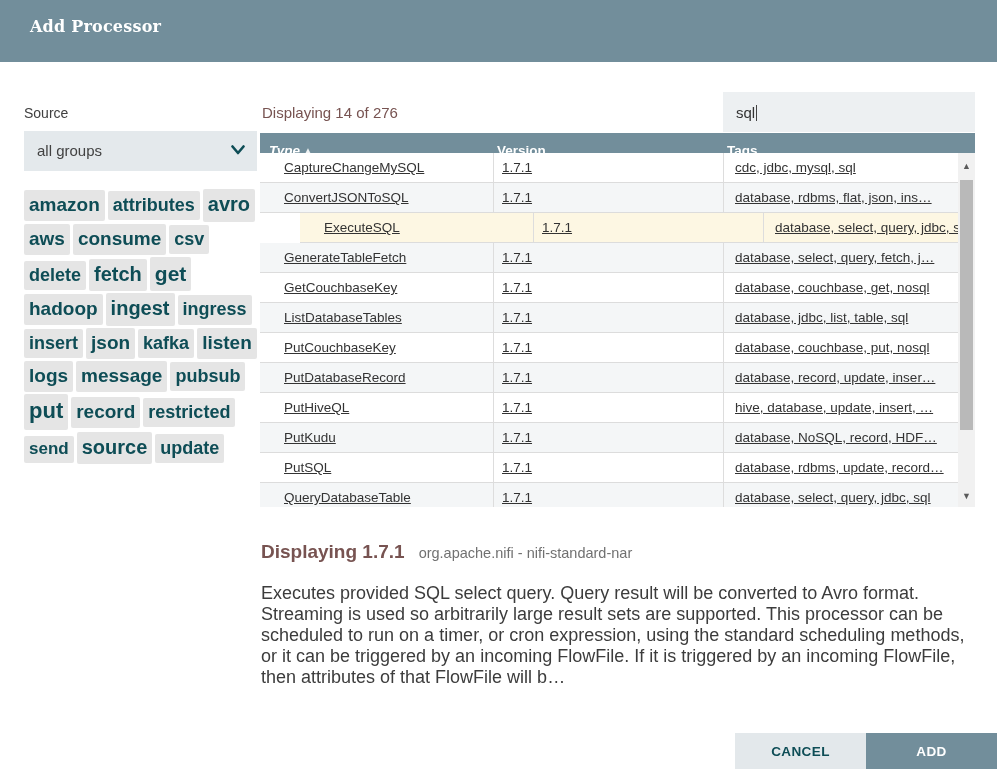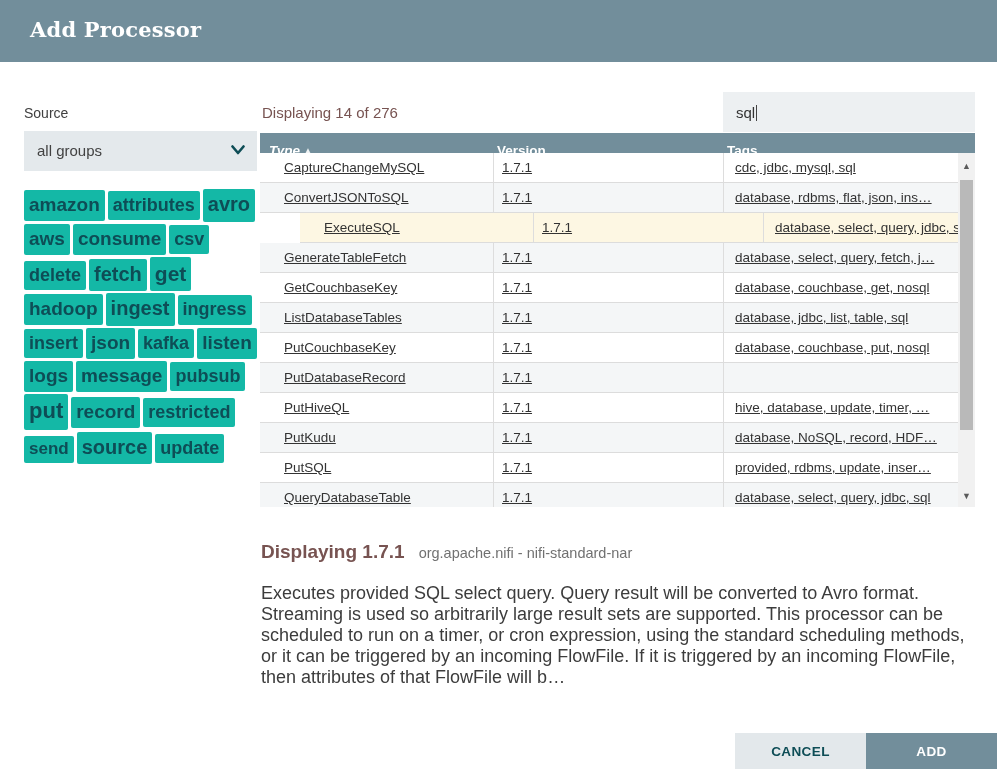--- a/index.html
+++ b/index.html
@@ -2,30 +2,30 @@
 <html><head>
 <meta charset="utf-8">
 <style>
   * { margin:0; padding:0; box-sizing:border-box; }
   html,body { background:#fff; }
   body { font-family:"Liberation Sans", sans-serif; }
   .dialog { position:relative; width:997px; height:769px; background:#fff; overflow:hidden; }
 
   
   .dlg-header { position:absolute; left:0; top:0; width:997px; height:62px; background:#728e9b; }
-  .dlg-title { position:absolute; left:30px; top:17px; color:#ffffff; font-family:"DejaVu Serif", serif; font-weight:bold; font-size:21px; letter-spacing:.2px; }
+  .dlg-title { position:absolute; left:30px; top:17px; color:#ffffff; font-family:"DejaVu Serif", serif; font-weight:bold; font-size:16px; letter-spacing:.2px; }
 
   
   .source-label { position:absolute; left:24px; top:105px; font-size:14px; color:#404040; }
   .source-select { position:absolute; left:24px; top:131px; width:233px; height:40px; background:#e4e9ec; cursor:pointer; }
   .source-value { position:absolute; left:13px; top:11px; font-size:15px; color:#424242; }
   .chevron { position:absolute; right:12px; top:14px; width:14px; height:10px; }
 
   .tag-cloud { position:absolute; left:24px; top:189px; width:238px; line-height:1.58; }
-  .tag-pill { display:inline-block; background:#14b8a6; color:#0e4d56; font-weight:bold; padding:0 5px 1px 5px; margin:0 3px 2px 0; border-radius:2px; vertical-align:baseline; cursor:pointer; }
+  .tag-pill { display:inline-block; background:#e5e5e5; color:#0e4d56; font-weight:bold; padding:0 5px 1px 5px; margin:0 3px 2px 0; border-radius:2px; vertical-align:baseline; cursor:pointer; }
 
   
   .count-text { position:absolute; left:262px; top:104px; font-size:15px; font-weight:500; color:#775351; }
   .search-box { position:absolute; left:723px; top:92px; width:252px; height:40px; background:#edf0f2; border:none; font-size:15px; color:#333; padding:12px 0 0 13px; }
   .search-cursor { display:inline-block; width:1px; height:16px; background:#444; vertical-align:text-bottom; margin-left:1px; }
 
   .table-wrap { position:absolute; left:260px; top:133px; width:715px; }
   .thead { position:relative; height:20px; background:#728e9b; color:#fff; font-size:13.5px; font-weight:bold; }
   .th { position:absolute; top:10px; }
   .th-type { left:9px; font-style:italic; }
@@ -138,41 +138,42 @@
         <div class="trow">
           <span class="cell c-type">PutCouchbaseKey</span>
           <span class="cell c-version">1.7.1</span>
           <span class="cell c-tags">database, couchbase, put, nosql</span>
           <div class="vsep1"></div>
           <div class="vsep2"></div>
         </div>
         <div class="trow alt">
           <span class="cell c-type">PutDatabaseRecord</span>
           <span class="cell c-version">1.7.1</span>
+          <span class="cell c-tags">database, record, update, inser…</span>
           <div class="vsep1"></div>
           <div class="vsep2"></div>
         </div>
         <div class="trow">
           <span class="cell c-type">PutHiveQL</span>
           <span class="cell c-version">1.7.1</span>
-          <span class="cell c-tags">hive, database, update, timer, …</span>
+          <span class="cell c-tags">hive, database, update, insert, …</span>
           <div class="vsep1"></div>
           <div class="vsep2"></div>
         </div>
         <div class="trow alt">
           <span class="cell c-type">PutKudu</span>
           <span class="cell c-version">1.7.1</span>
           <span class="cell c-tags">database, NoSQL, record, HDF…</span>
           <div class="vsep1"></div>
           <div class="vsep2"></div>
         </div>
         <div class="trow">
           <span class="cell c-type">PutSQL</span>
           <span class="cell c-version">1.7.1</span>
-          <span class="cell c-tags">provided, rdbms, update, inser…</span>
+          <span class="cell c-tags">database, rdbms, update, record…</span>
           <div class="vsep1"></div>
           <div class="vsep2"></div>
         </div>
         <div class="trow alt">
           <span class="cell c-type">QueryDatabaseTable</span>
           <span class="cell c-version">1.7.1</span>
           <span class="cell c-tags">database, select, query, jdbc, sql</span>
           <div class="vsep1"></div>
           <div class="vsep2"></div>
         </div>

